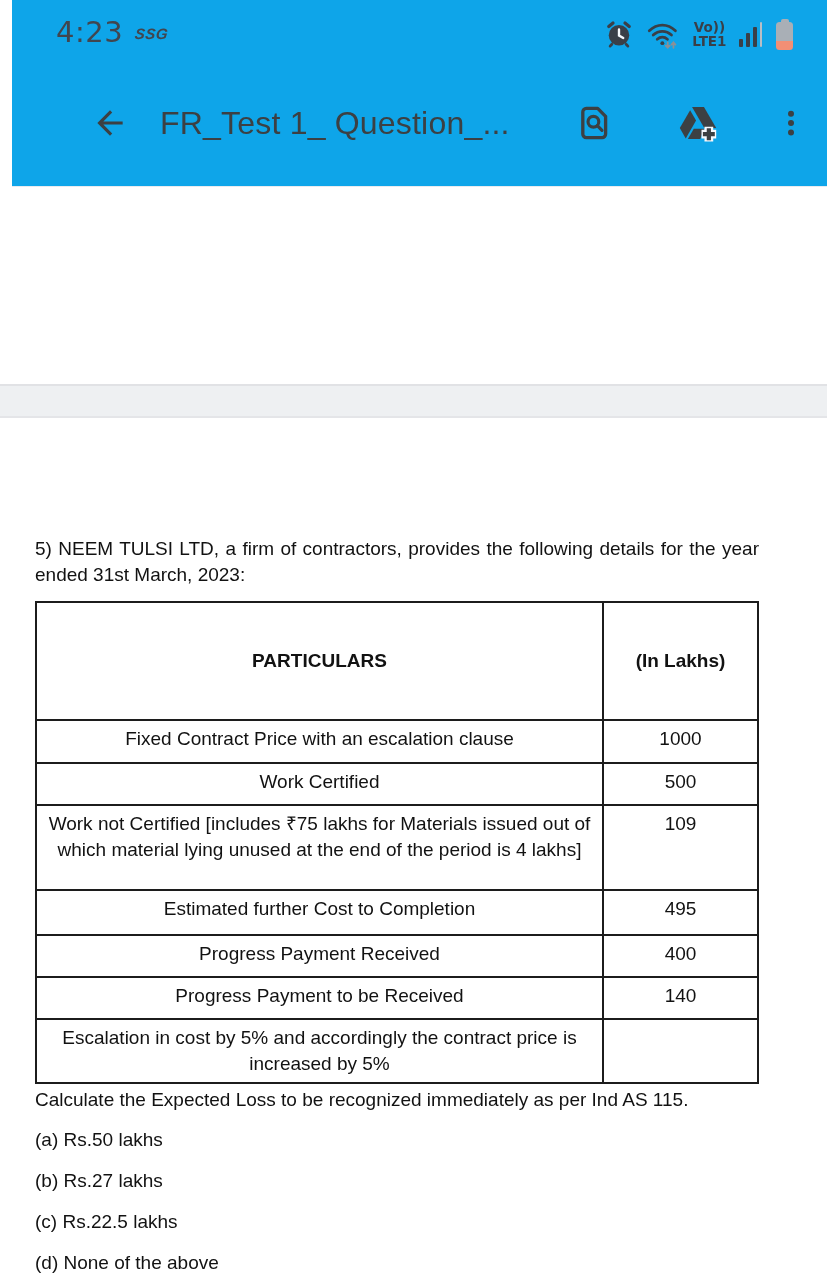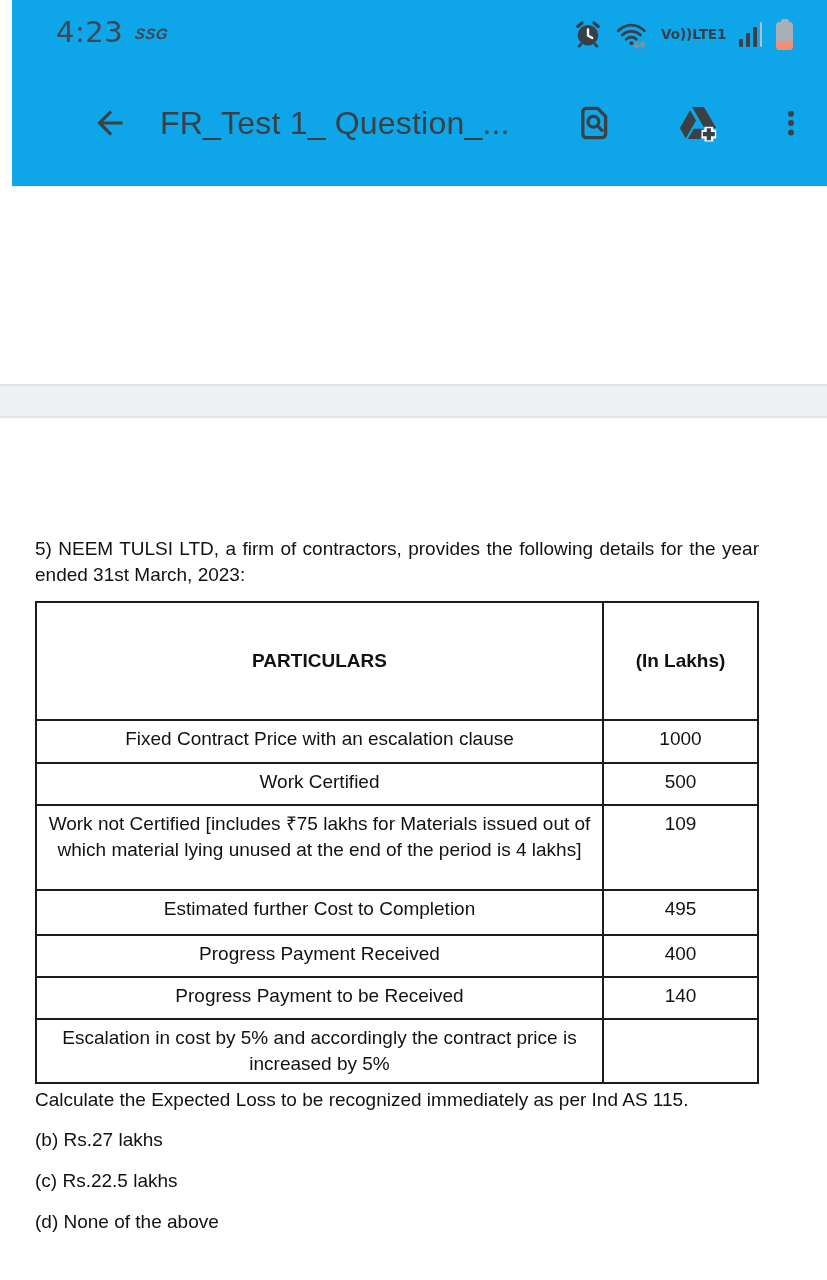--- a/index.html
+++ b/index.html
@@ -31,21 +31,21 @@
     margin-left:12px; margin-top:2px;
     font-size:15px; font-weight:bold; font-style:italic;
     color:#41464f; letter-spacing:0.5px;
     transform:skewX(-8deg);
   }
   .status-icons {
     position:absolute; right:46px; top:4px; height:40px;
     display:flex; align-items:center; gap:12px;
   }
   .volte {
-    display:flex; flex-direction:row; align-items:center;
+    display:flex; flex-direction:column; align-items:center;
     line-height:14px; color:#3a3f47; font-size:13.5px; font-weight:bold;
     font-family:"DejaVu Sans", sans-serif;
   }
   .sigbars { display:flex; align-items:flex-end; gap:3px; height:26px; }
   .sigbars .b { width:4px; background:#3a3f47; border-radius:1px; }
   .sigbars .b1{height:8px;} .sigbars .b2{height:14px;} .sigbars .b3{height:20px;}
   .sigbars .b4{width:2.5px; height:25px; background:#b9bec5;}
   .battery { position:relative; width:17px; height:31px; margin-left:2px; }
   .battery .nub { position:absolute; top:0; left:4.5px; width:8px; height:3px;
     background:#a9afb6; border-radius:2px 2px 0 0; }
@@ -264,17 +264,18 @@
       <tr>
         <td>Escalation in cost by 5% and accordingly the contract price is increased by 5%</td>
         <td></td>
       </tr>
     </tbody>
   </table>
 
   <p class="q-caption">Calculate the Expected Loss to be recognized immediately as per Ind AS 115.</p>
 
   <ul class="q-options">
+    <li>(a) Rs.50 lakhs</li>
     <li>(b) Rs.27 lakhs</li>
     <li>(c) Rs.22.5 lakhs</li>
     <li>(d) None of the above</li>
   </ul>
 </div>
 
 </body></html>

